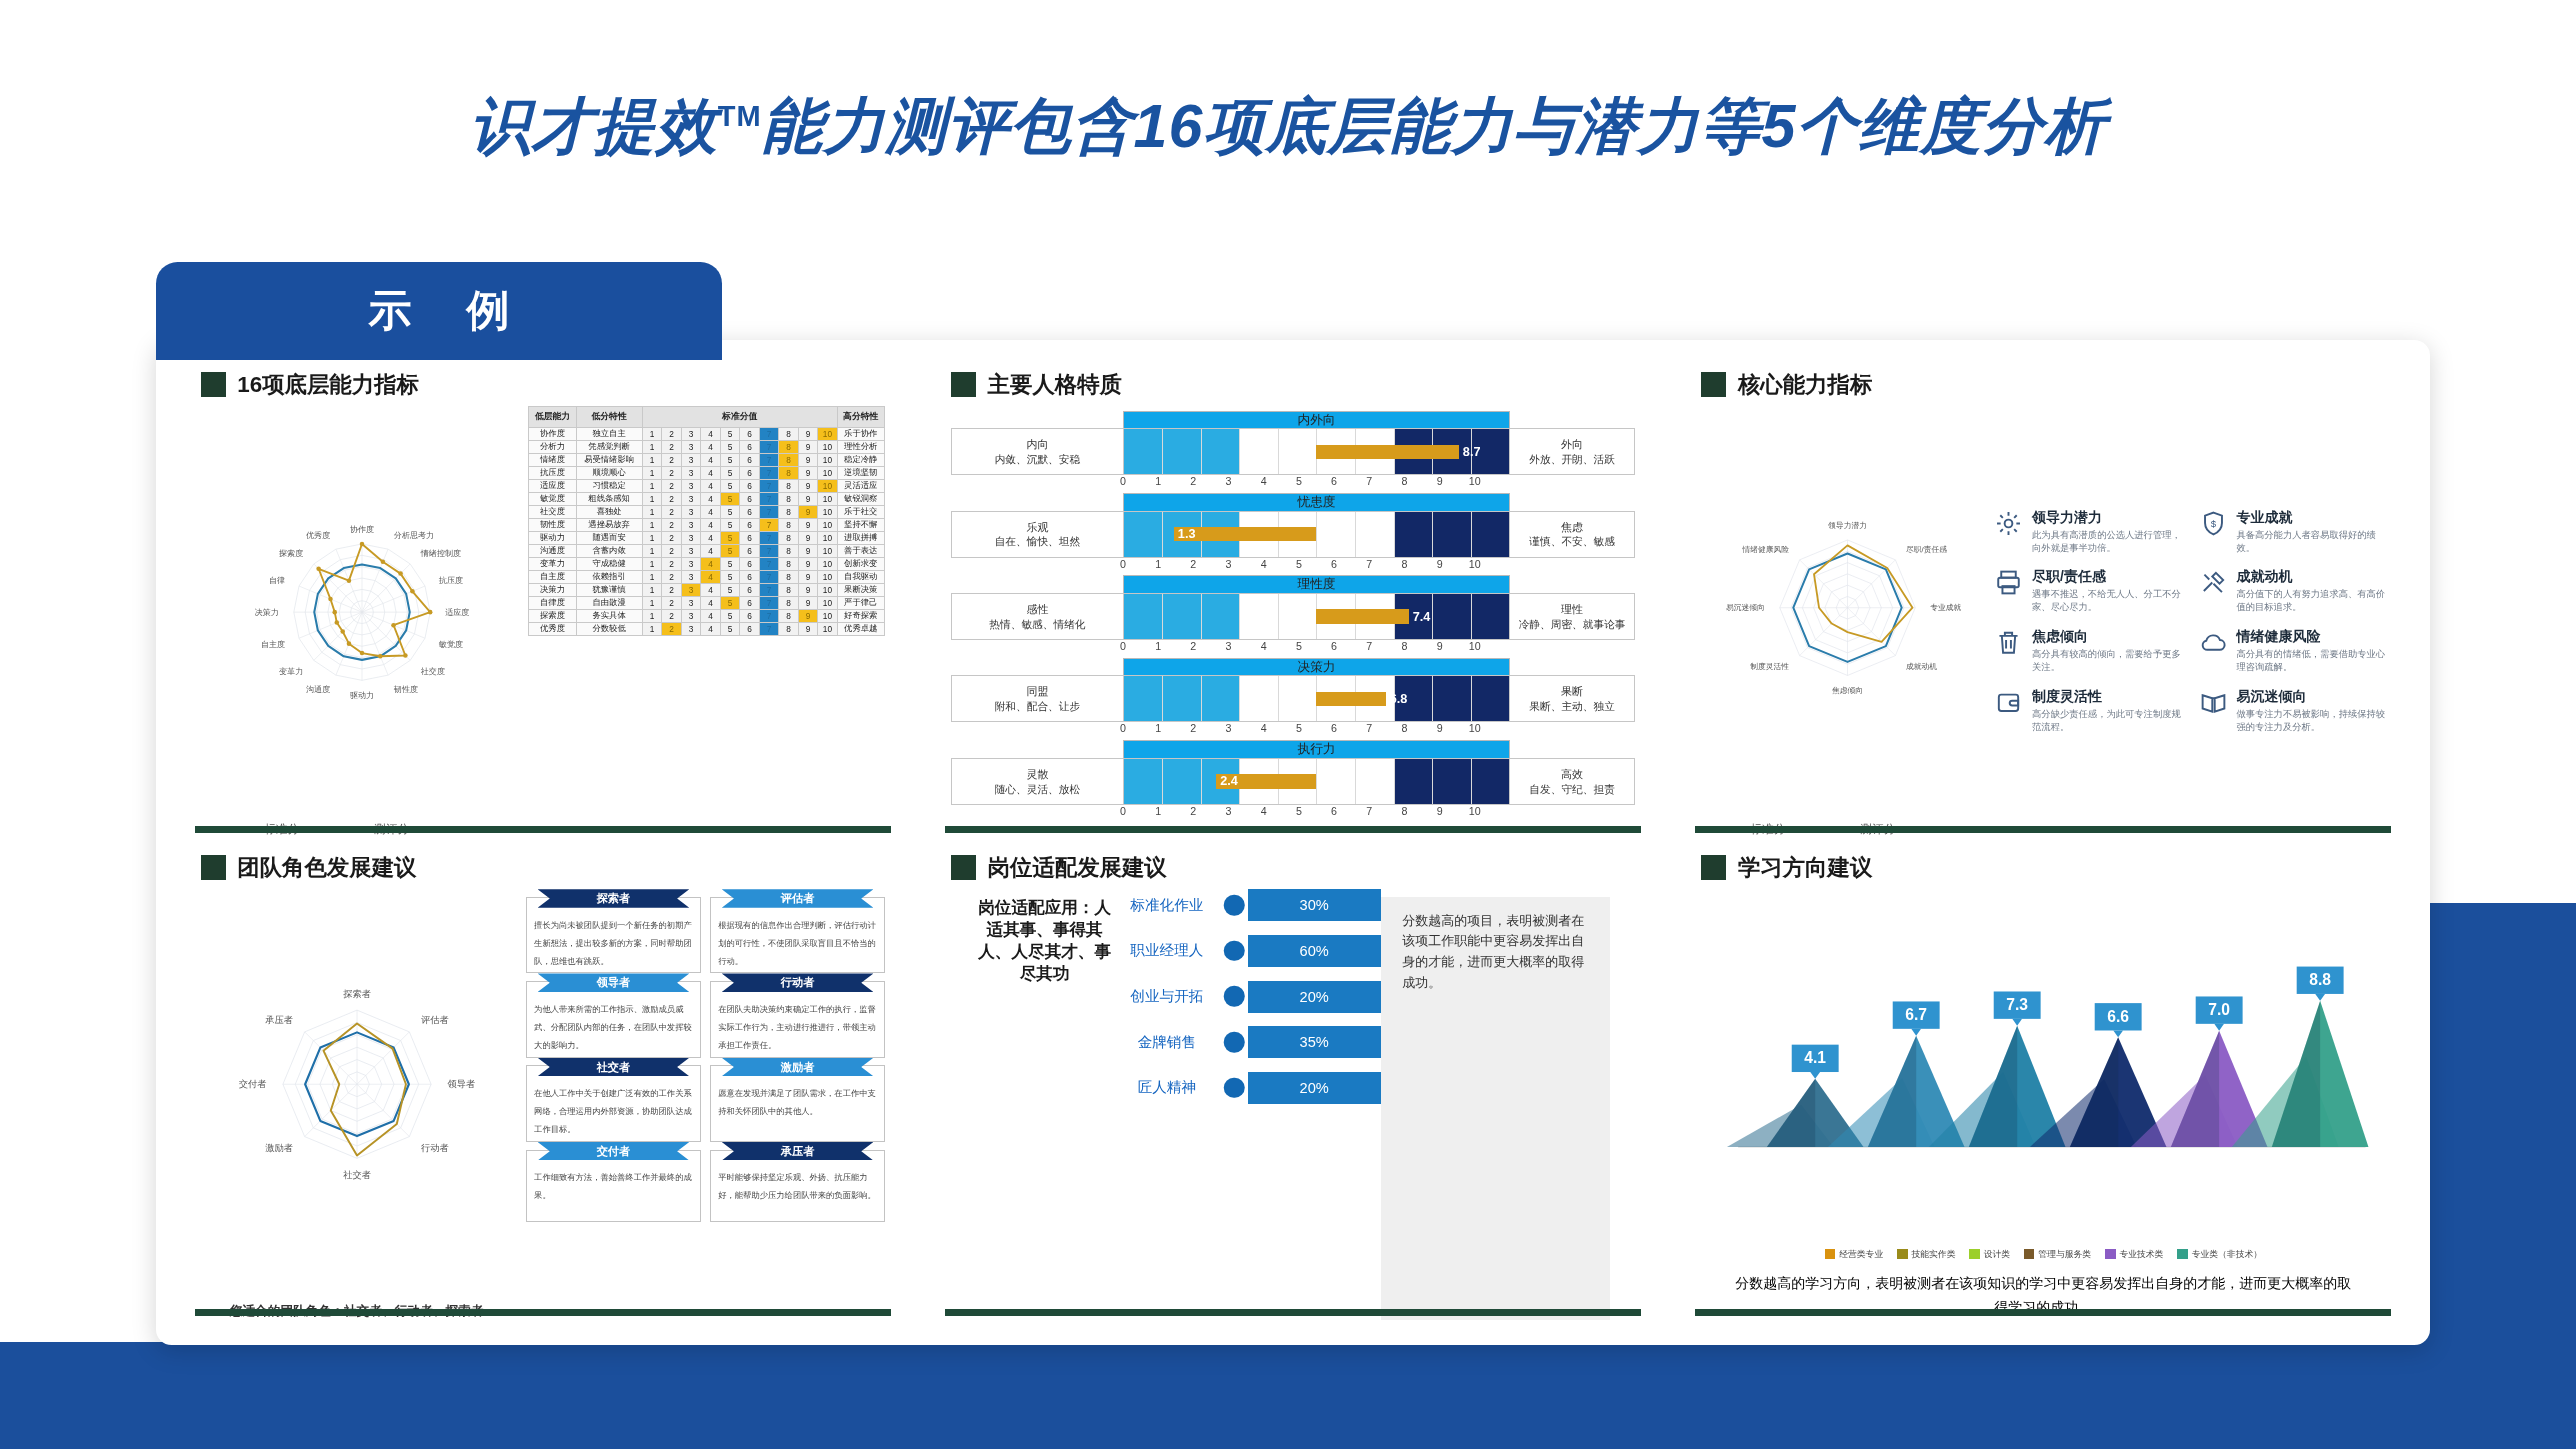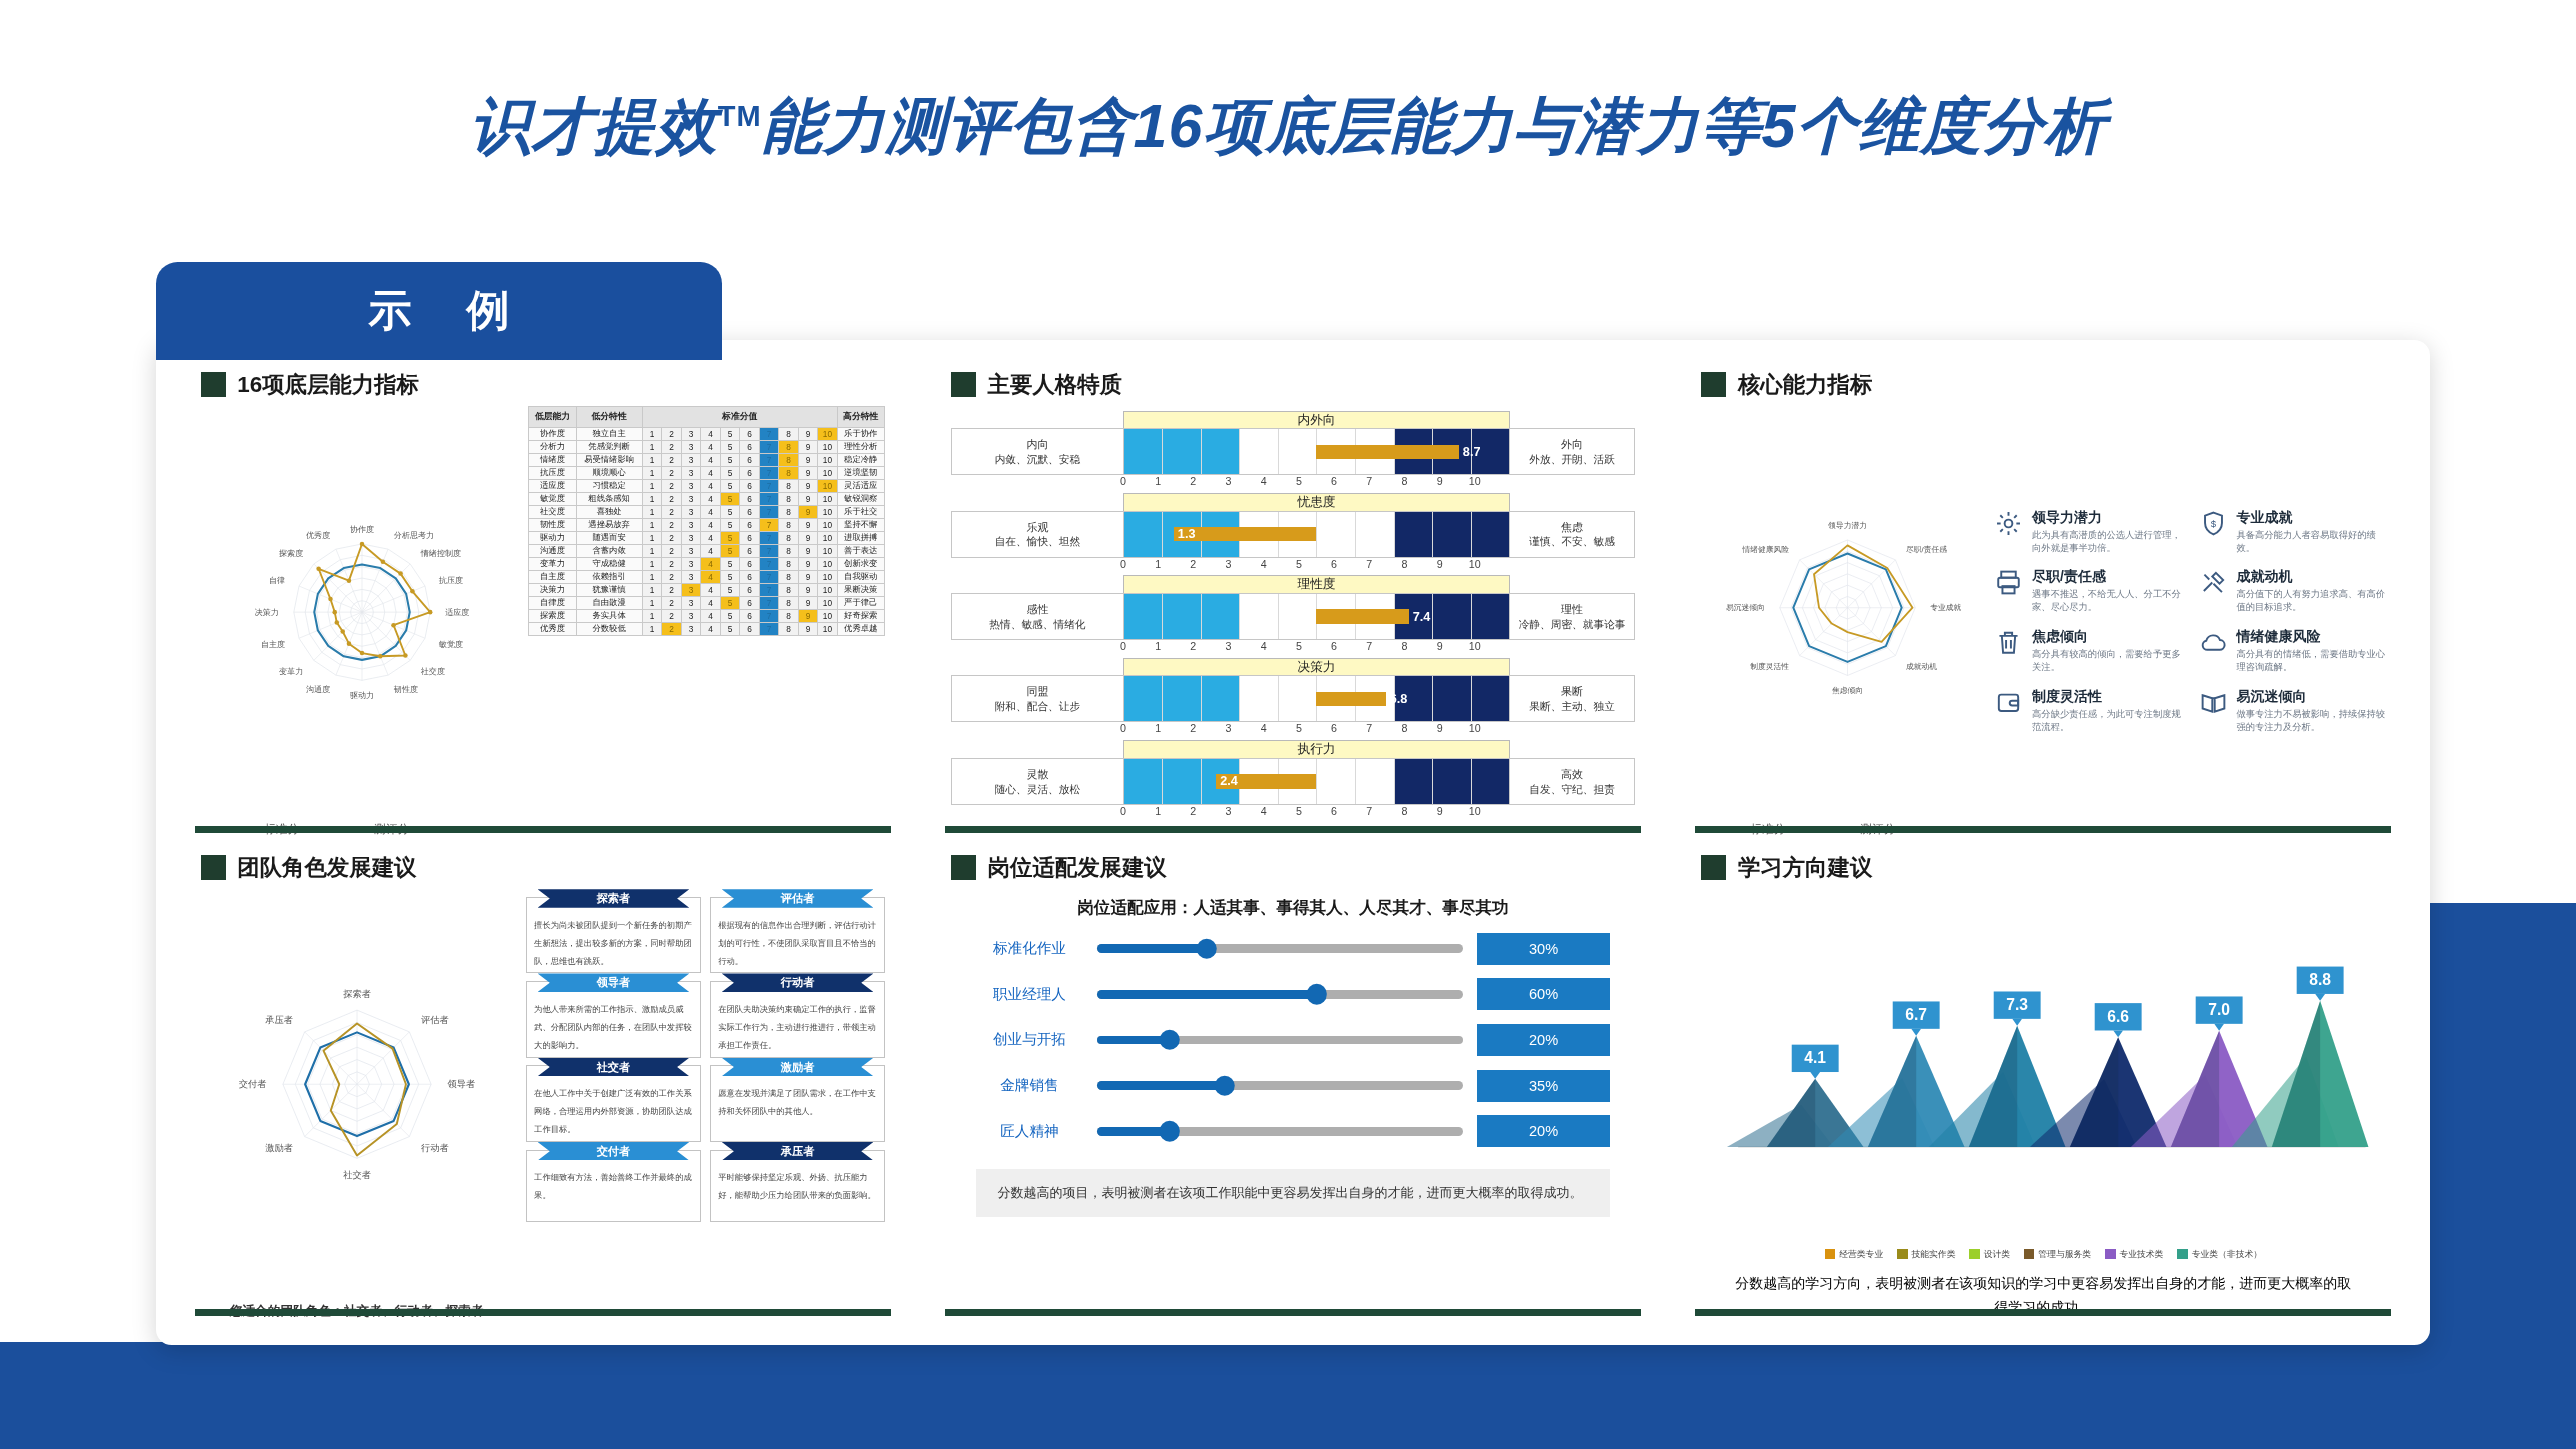--- a/index.html
+++ b/index.html
@@ -84,21 +84,21 @@
   table.score td.name { background: #fafafa; font-size: 8.3px; padding: 0 2.9px; }
   td.n { width: 19.5px; background: #f2f2f2; }
   td.n.blue { background: #2283c4; color: #1c6ea4; }
   td.n.gold { background: #f5bf1b; color: #8a6a00; }
 
   
   .pers { width: 100%; display: flex; flex-direction: column; gap: 6.8px; padding-top: 5.9px;}
   .pers-row { position: relative; }
   .pers-cap {
     position: absolute; left: 172px; right: 125px; top: -1px; height: 18.5px;
-    border: 1px solid #b9b9b9; border-bottom: none; background: #fef9c3;
+    border: 1px solid #b9b9b9; border-bottom: none; background: #0ea5e9;
     font-size: 12.7px; text-align: center; color: #222; line-height: 17.6px;
   }
   .pers-main { display: flex; align-items: stretch; height: 47px; margin-top: 16.6px; }
   .pers-side {
     width: 172px; border: 1px solid #c6c6c6; border-right: none;
     display: flex; flex-direction: column; align-items: center; justify-content: center;
     font-size: 10.7px; color: #333; line-height: 1.35;
   }
   .pers-side.right { width: 125px; border: 1px solid #c6c6c6; border-left: none; }
   .pers-side b { font-size: 11px; font-weight: 400; }
@@ -917,21 +917,21 @@
         </div>
       </div>
       <div class="panel-rule"></div>
     </div>
 
     <div class="panel">
       <div class="panel-head">
         <span class="panel-sq"></span>
         <span class="panel-title">岗位适配发展建议</span>
       </div>
-      <div style="flex:1;display:flex;flex-direction:column;padding:0 25px;">
+      <div style="flex:1;display:flex;flex-direction:row;padding:0 25px;">
         <div class="job-head">岗位适配应用：人适其事、事得其人、人尽其才、事尽其功</div>
         <div id="sliderList">
             <div class="slider-row">
               <span class="slider-label">标准化作业</span>
               <span class="slider-track">
                 <span class="slider-fill" style="width:30%"></span>
                 <span class="slider-knob" style="left:30%"></span>
               </span>
               <span class="slider-pct">30%</span>
             </div>

